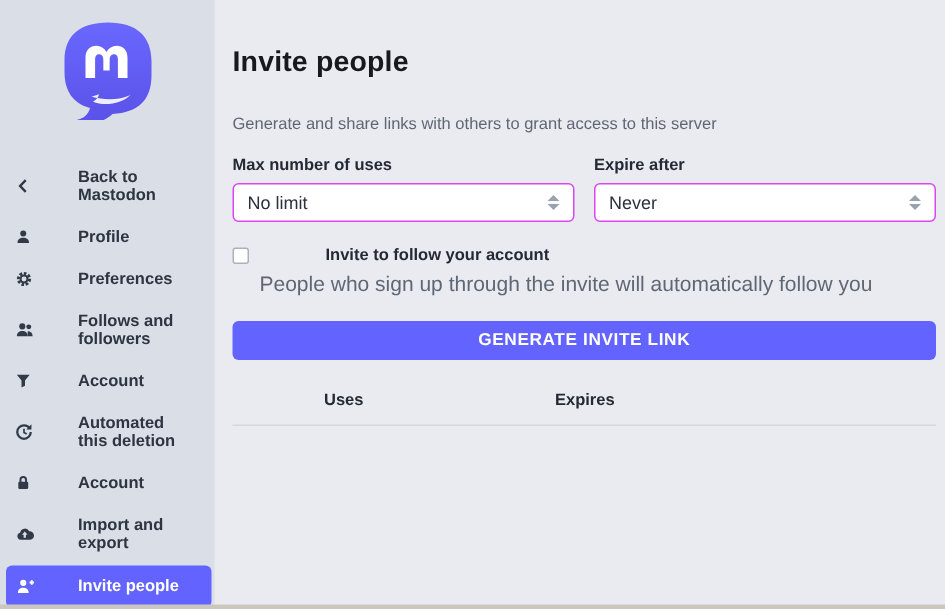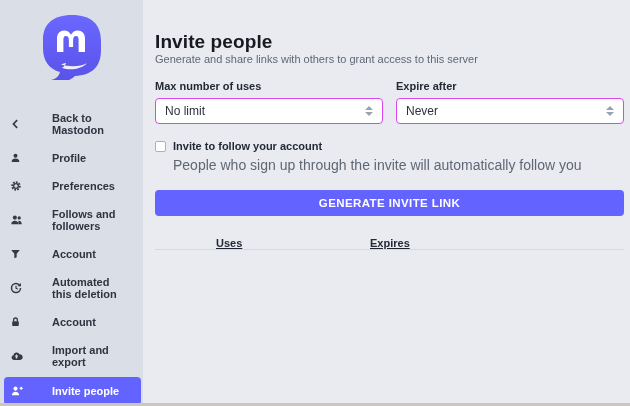--- a/index.html
+++ b/index.html
@@ -39,55 +39,55 @@
     background:#6364ff; color:#ffffff;
     border-radius:4px; margin:1px 2px 1px 4px; padding-left:6px;
   }
   .nav-item.active svg .fill { fill:#ffffff; }
   .nav-item.active svg .stroke { stroke:#ffffff; }
   svg .bgfill { fill:#d9dee7; }
 
   
   .main { flex:1; padding:0 6px 0 12px; }
   .page-title { font-size:19px; font-weight:bold; color:#17191f; margin-top:31px; letter-spacing:.1px; }
-  .page-subtitle { font-size:11px; color:#5f6774; }
+  .page-subtitle { font-size:11px; color:#5f6774; margin-top:24px; }
 
   .fields-row { display:flex; gap:13px; margin-top:15px; }
   .field { flex:1; }
   .field-label { font-size:11px; font-weight:bold; color:#242a35; margin-bottom:6px; }
   .select {
     height:26px; background:#ffffff;
     border:1px solid #d946ef; border-radius:4px;
     display:flex; align-items:center; justify-content:space-between;
     padding:0 9px; font-size:12px; color:#2b313c; cursor:pointer;
   }
   .spinner-icon { display:flex; flex-direction:column; gap:2px; align-items:center; }
   .spinner-icon i { width:0; height:0; border-left:4px solid transparent; border-right:4px solid transparent; display:block; }
   .spinner-icon .up   { border-bottom:4px solid #9aa2af; }
   .spinner-icon .down { border-top:4px solid #9aa2af; }
 
-  .checkbox-row { display:flex; align-items:center; margin-top:16px; }
+  .checkbox-row { display:flex; align-items:center; margin-top:16px;gap:44px; }
   .checkbox {
     width:11px; height:11px; background:#ffffff;
     border:1px solid #a9b1bf; border-radius:2px; margin-right:7px; cursor:pointer;
   }
   .checkbox-label { font-size:11px; font-weight:bold; color:#242a35; cursor:pointer; }
   .checkbox-hint { font-size:14px; color:#5f6774; margin:5px 0 0 18px; }
 
   .generate-btn {
     display:block; width:100%; height:26px; margin-top:17px;
     background:#6364ff; color:#ffffff; border:none; border-radius:4px;
     font-family:inherit; font-size:11.5px; font-weight:bold; letter-spacing:.4px;
     cursor:pointer;
   }
 
   .invite-table { margin-top:21px; }
   .invite-table .thead {
     display:grid; grid-template-columns:215px 1fr;
-    border-bottom:1px solid #d4d8df; padding-bottom:0;text-decoration:underline;
+    border-bottom:1px solid #d4d8df; padding-bottom:10px;
   }
   .invite-table .th { font-size:11px; font-weight:bold; color:#242a35; }
   .invite-table .th:first-child { padding-left:61px; }
 
   .bottom-strip { position:absolute; left:0; bottom:0; width:100%; height:3px; background:#cbc7bf; }
 </style>
 </head>
 <body>
 
 <div class="app">

